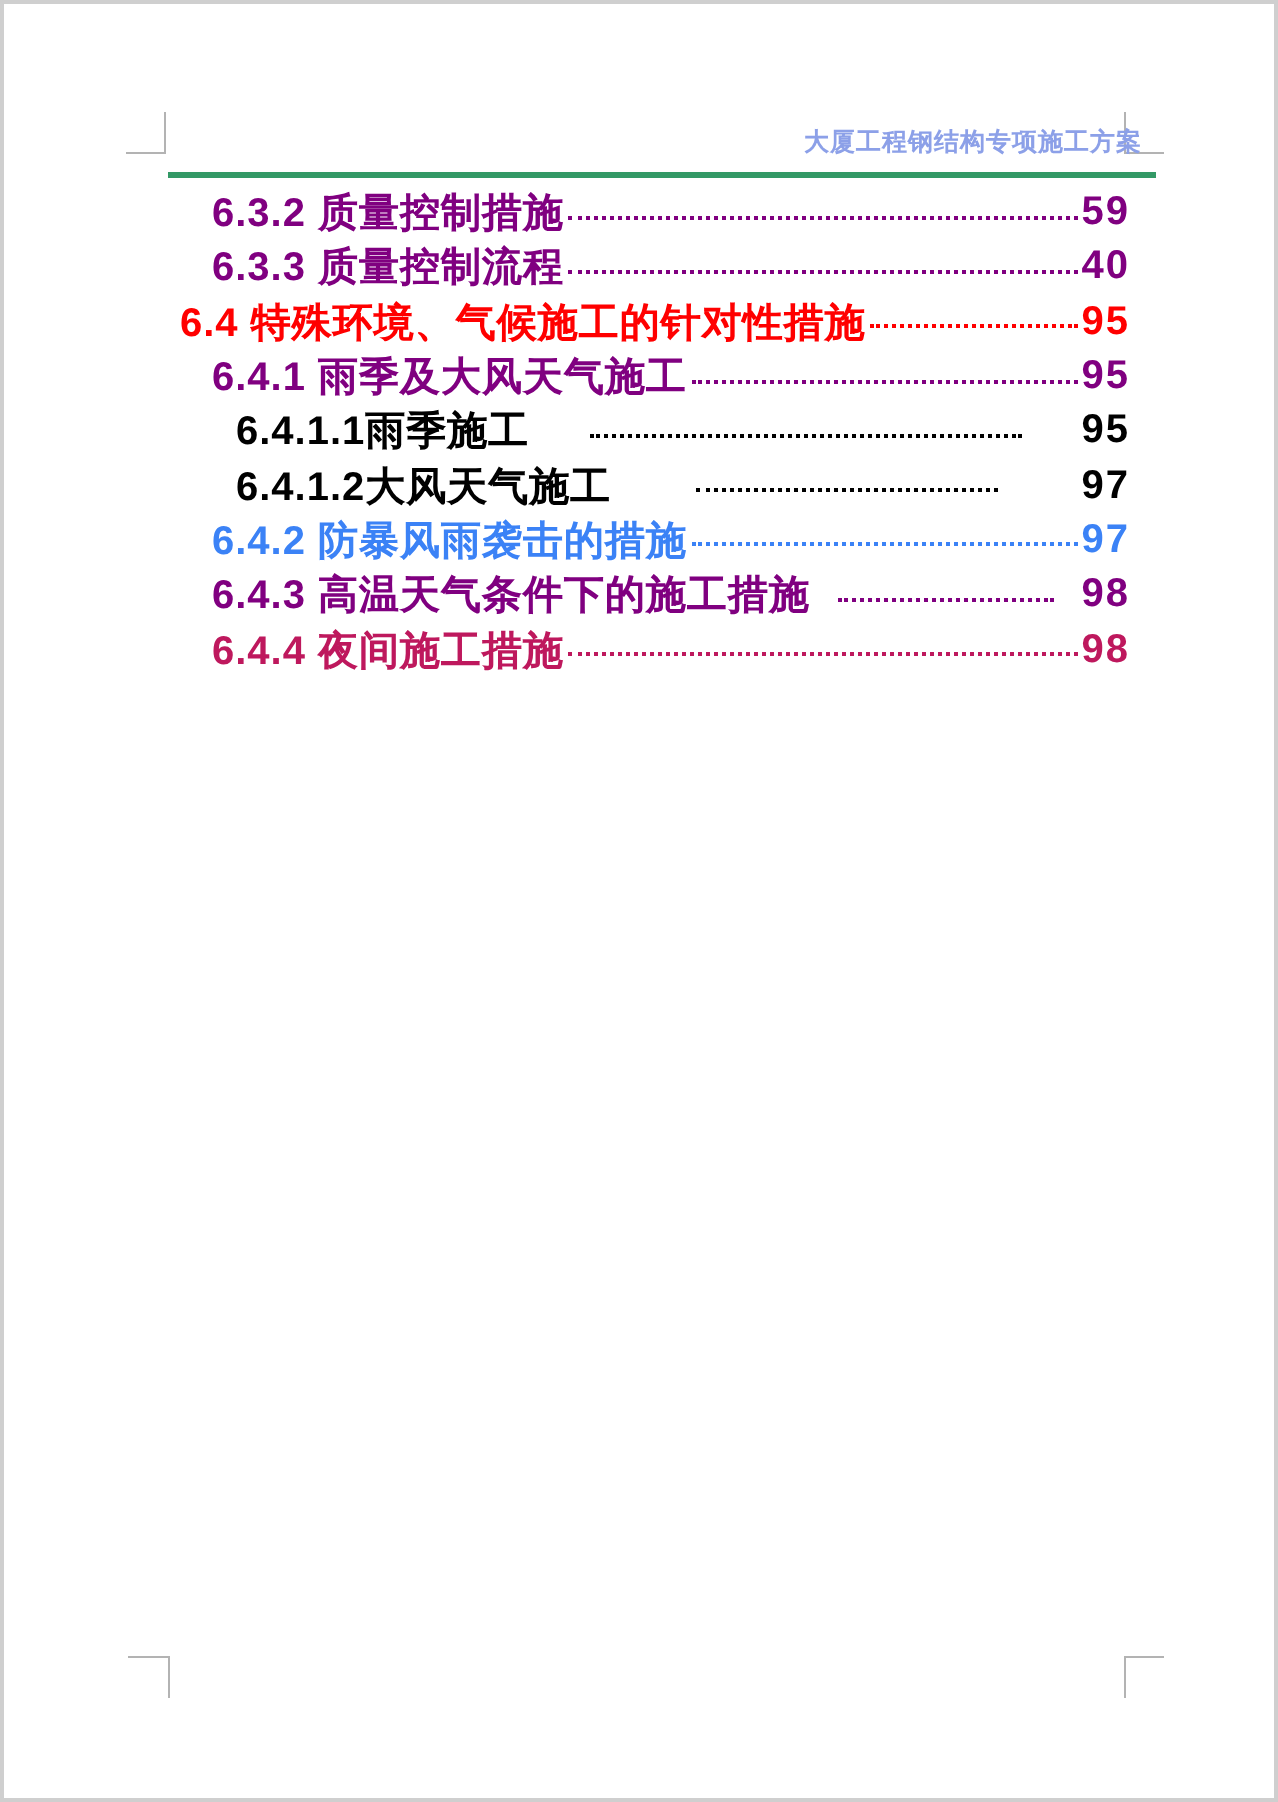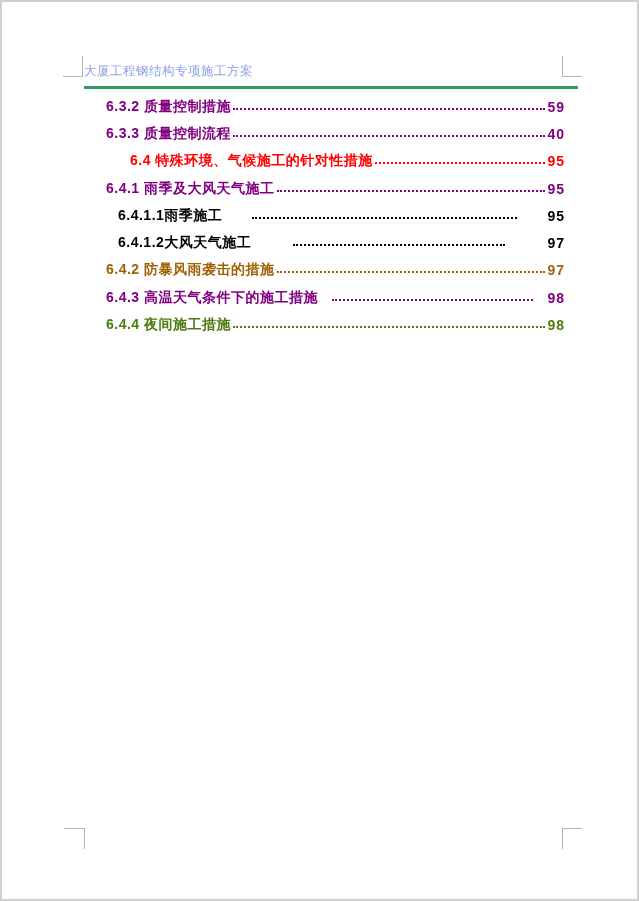--- a/index.html
+++ b/index.html
@@ -15,36 +15,36 @@
 
   
   .crop { position:absolute; width:19px; height:20px; }
   .crop-tl { left:61px;  top:54px;  border-right:1px solid #b3b3b3; border-bottom:1px solid #b3b3b3; }
   .crop-tr { left:560px; top:54px;  border-left:1px solid #b3b3b3;  border-bottom:1px solid #b3b3b3; }
   .crop-bl { left:62px;  top:826px; width:20px; border-right:1px solid #b3b3b3; border-top:1px solid #b3b3b3; }
   .crop-br { left:560px; top:826px; border-left:1px solid #b3b3b3;  border-top:1px solid #b3b3b3; }
 
   .header-title {
     position:absolute; left:82px; top:61px; width:487px;
-    text-align:left;
-    font-size:12.5px; font-weight:normal; letter-spacing:0.5px;
+    text-align:right;
+    font-size:12.5px; font-weight:bold; letter-spacing:0.5px;
     white-space:nowrap;
   }
   .header-rule {
     position:absolute; left:82px; top:84px; width:494px; height:3px;
   }
 
   .toc { position:absolute; left:82px; top:91px; width:481px; }
   .toc-row {
     display:flex; align-items:center;
     height:27.3px;
-    font-weight:bold; font-size:14px;
+    font-weight:bold; font-size:20px;
     cursor:pointer;
   }
-  .lvl2 { padding-left:6px;margin-left:40px; }
+  .lvl2 { padding-left:6px; }
   .lvl3 { padding-left:22px; }
   .lvl4 { padding-left:34px; }
   .toc-label { white-space:nowrap; letter-spacing:0.5px; }
   .leader {
     flex:1 1 auto;
     height:0;
     border-top:2px dotted currentColor;
     margin:4px 2px 0 2px;
     min-width:12px;
   }
@@ -87,30 +87,30 @@
       <div class="toc-row lvl4" style="color: rgb(0, 0, 0); gap: 28px;">
       <span class="toc-label">6.4.1.1雨季施工</span>
       <span class="leader"></span>
       <span class="toc-page">95</span>
     </div>
       <div class="toc-row lvl4" style="color: rgb(0, 0, 0); gap: 40px;">
       <span class="toc-label">6.4.1.2大风天气施工</span>
       <span class="leader"></span>
       <span class="toc-page">97</span>
     </div>
-      <div class="toc-row lvl3" style="color: #a16207; justify-content: flex-end;">
+      <div class="toc-row lvl3" style="color: #3b82f6; justify-content: flex-end;">
       <span class="toc-label">6.4.2 防暴风雨袭击的措施</span>
       <span class="leader"></span>
       <span class="toc-page">97</span>
     </div>
       <div class="toc-row lvl3" style="color: rgb(128, 0, 128); gap: 12px;">
       <span class="toc-label">6.4.3 高温天气条件下的施工措施</span>
       <span class="leader"></span>
       <span class="toc-page">98</span>
     </div>
-      <div class="toc-row lvl3" style="color: #4d7c0f; align-items: center;">
+      <div class="toc-row lvl3" style="color: #be185d; align-items: center;">
       <span class="toc-label">6.4.4 夜间施工措施</span>
       <span class="leader"></span>
       <span class="toc-page">98</span>
     </div>
     </div>
 
 </div>
 
 </body></html>

